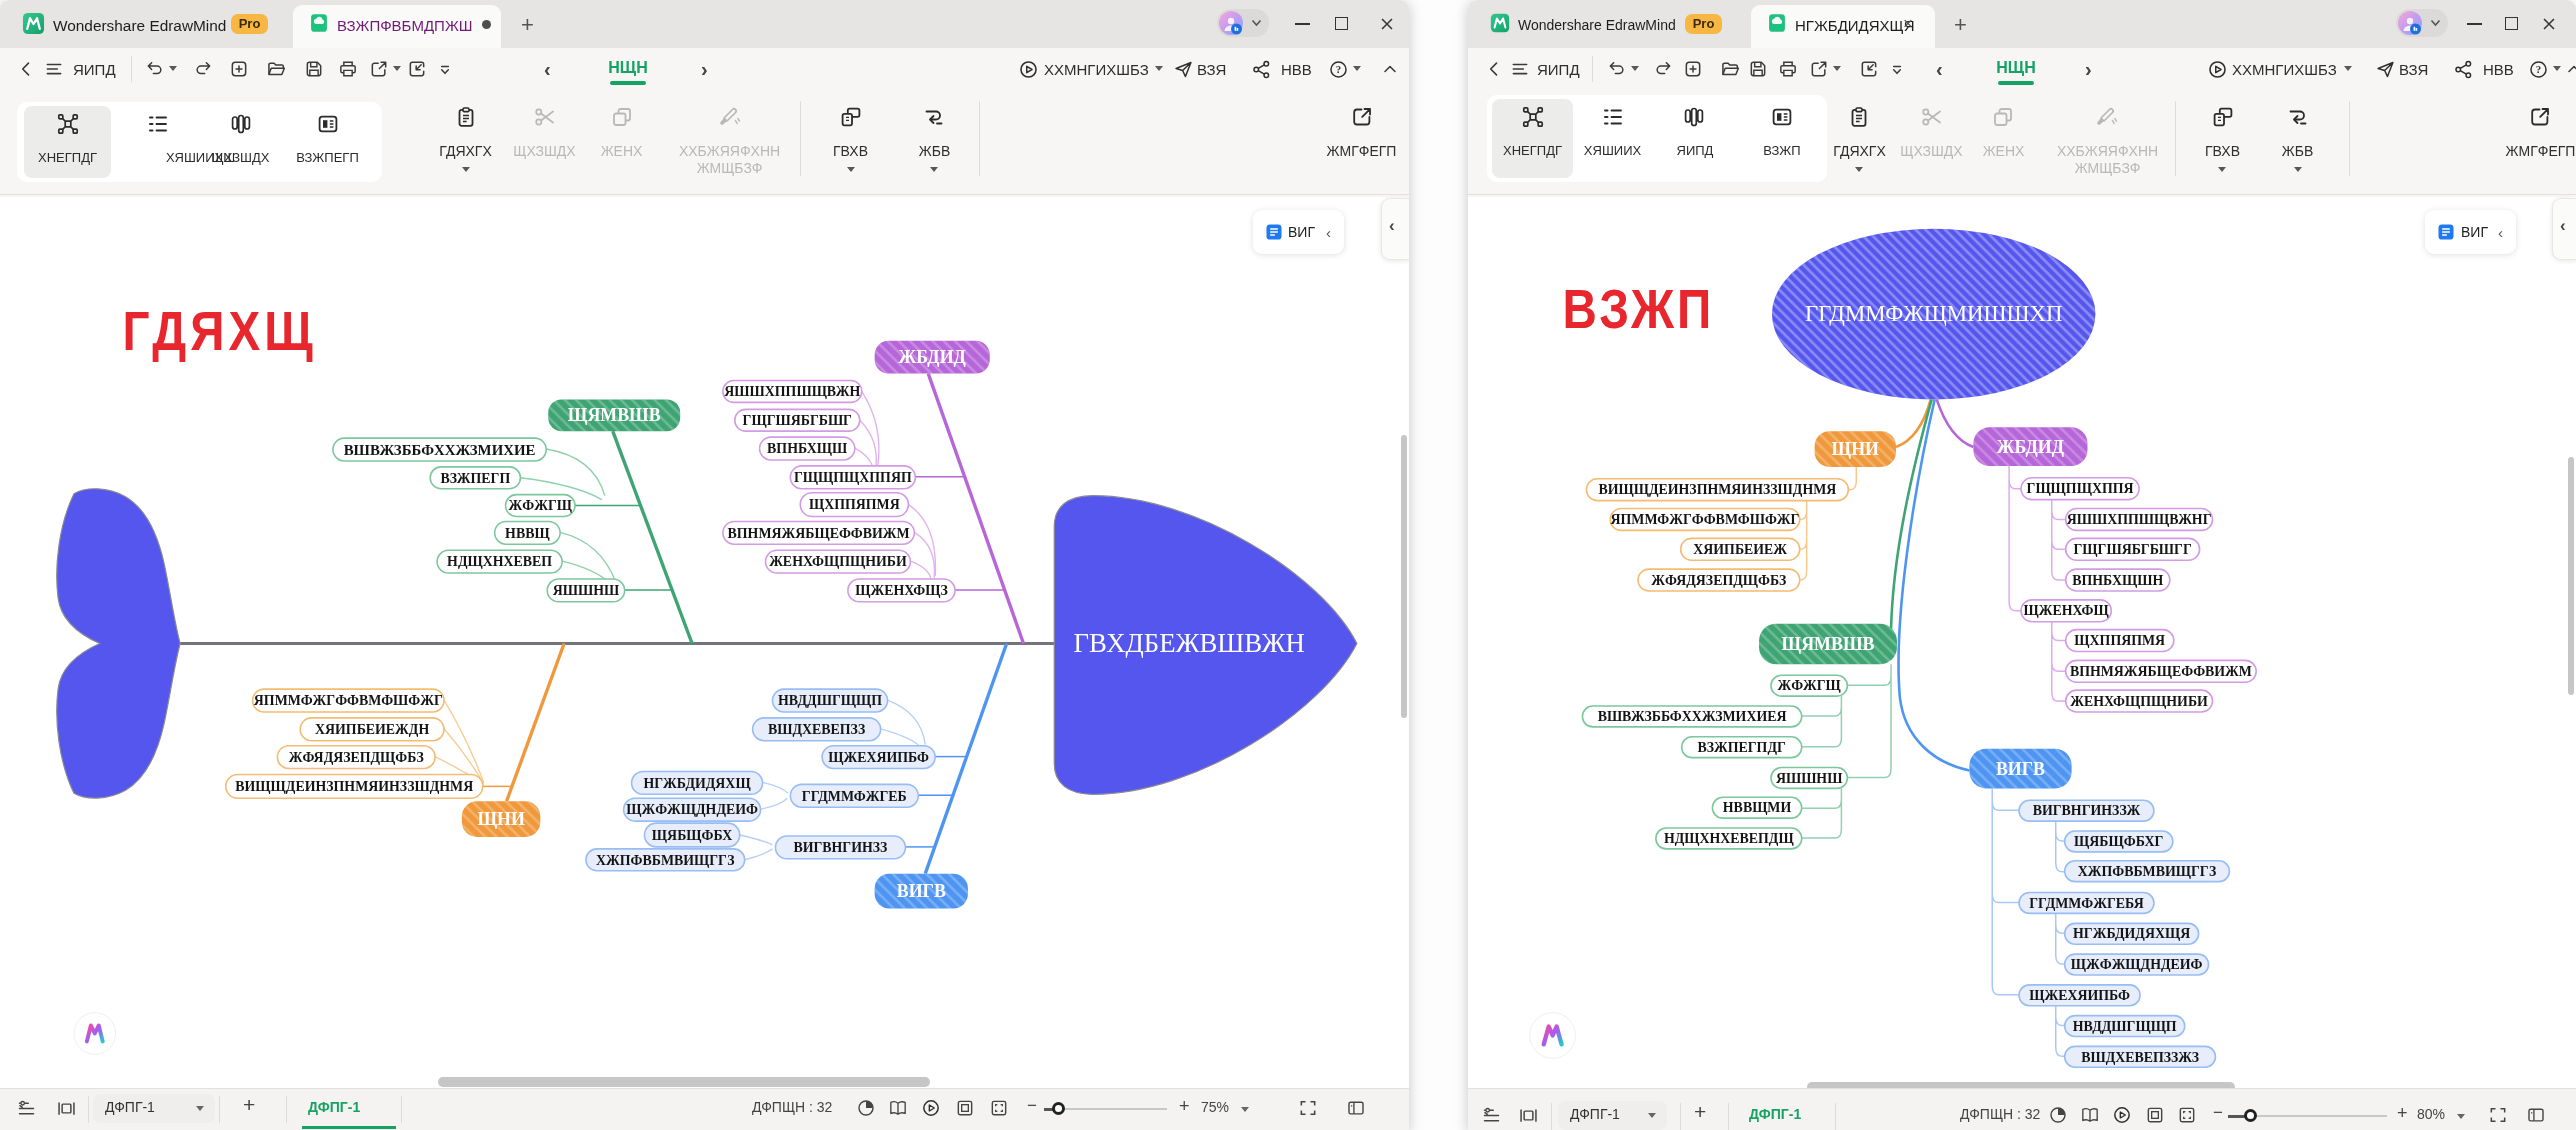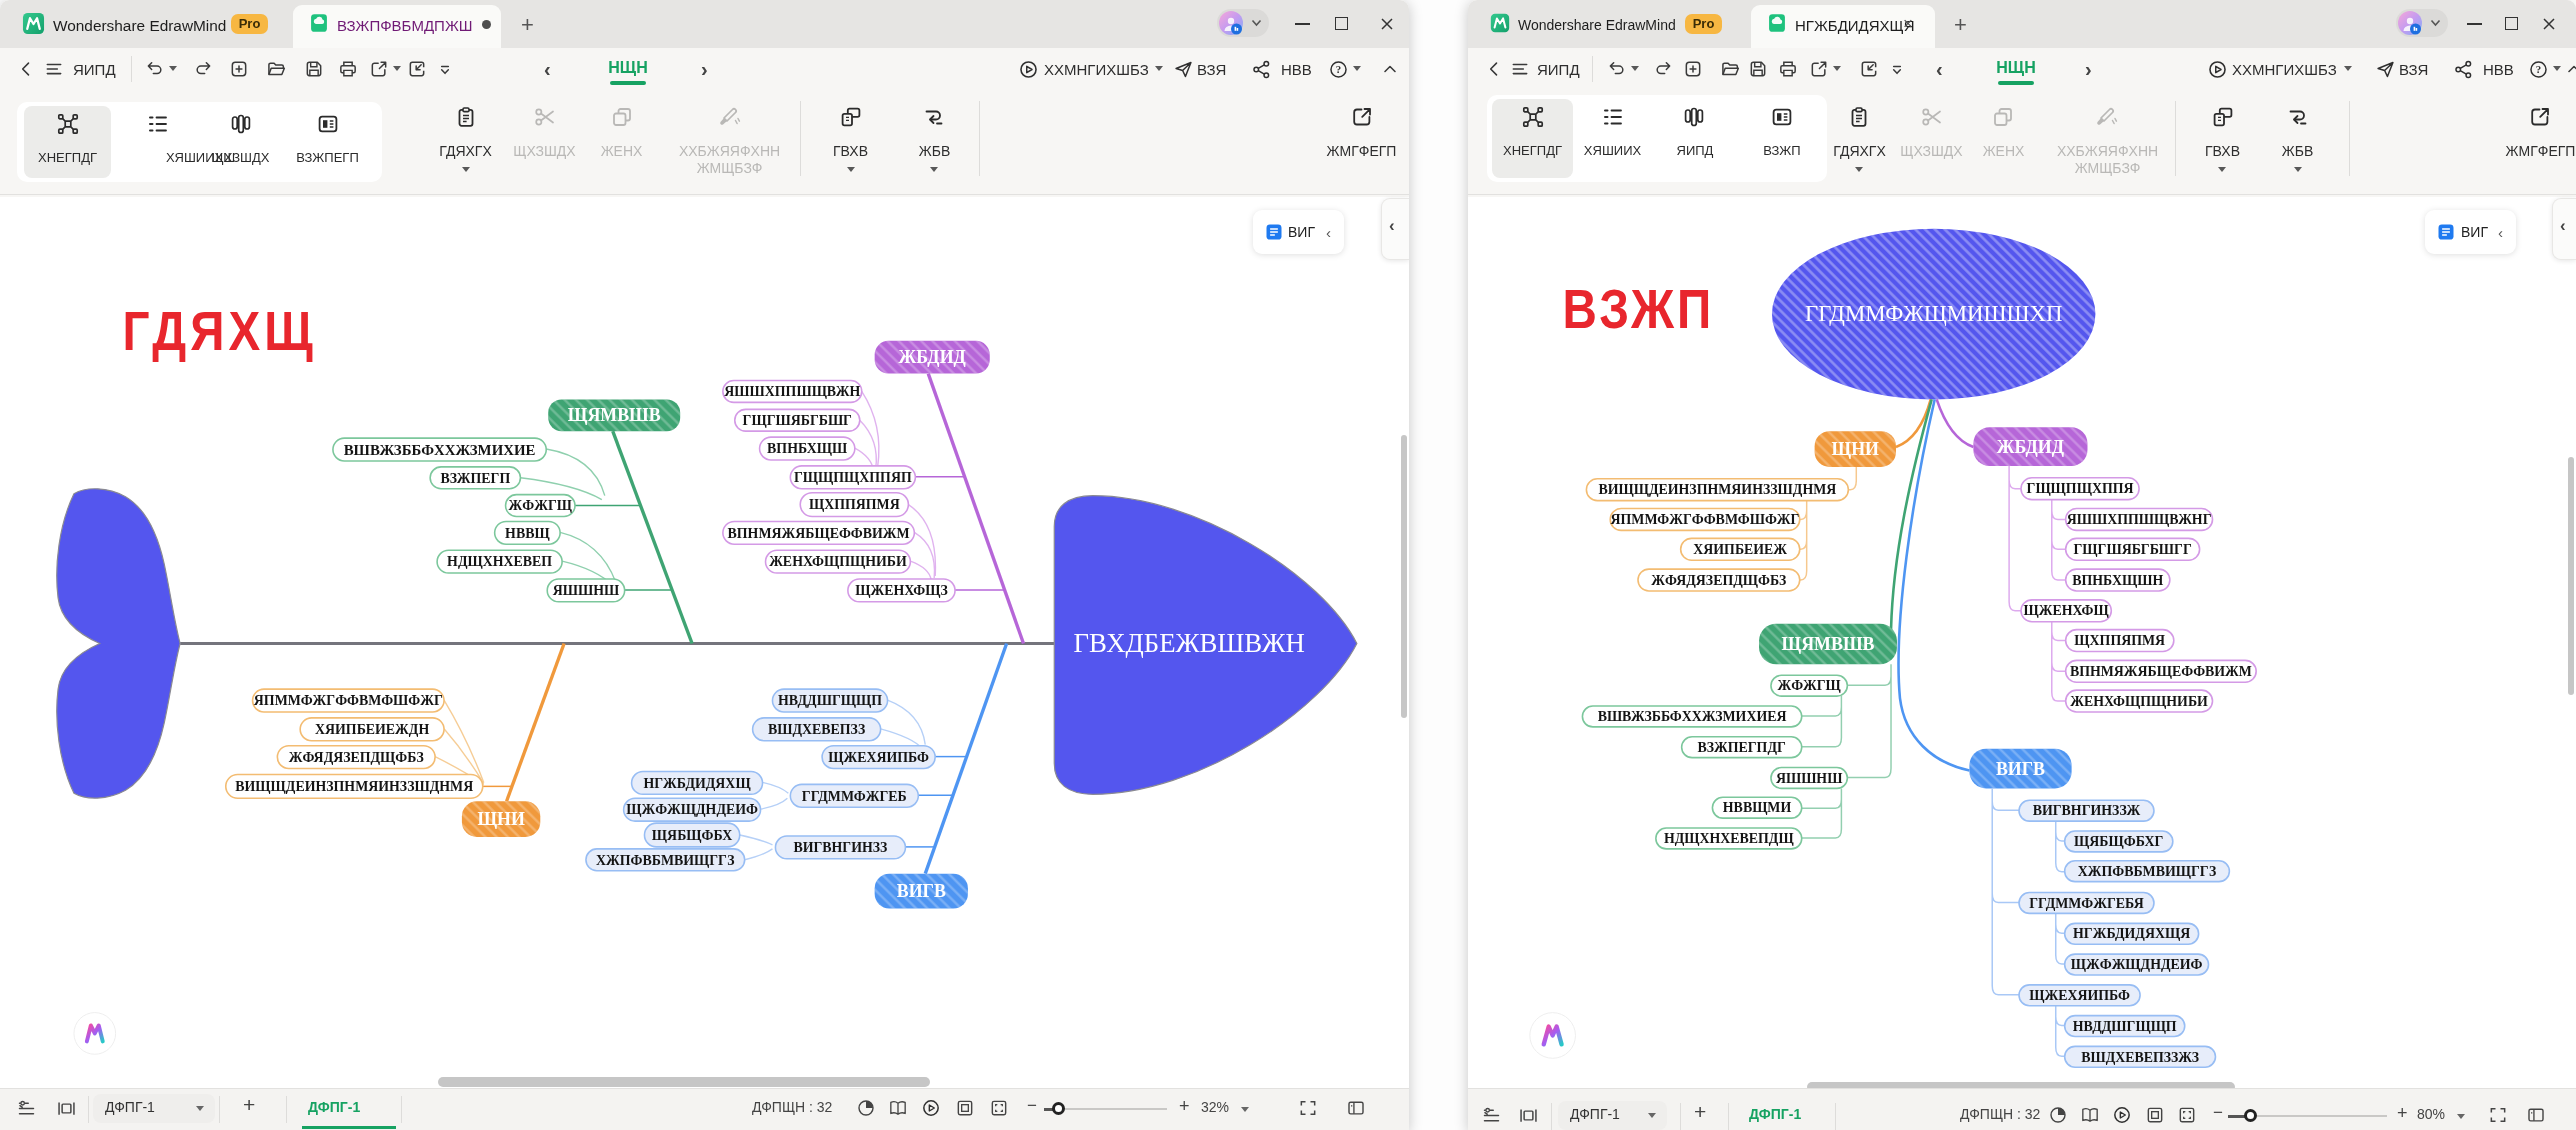--- a/index.html
+++ b/index.html
@@ -386,21 +386,21 @@
       <use href="#i-boxed"></use>
     </svg>
     <svg class="ic" style="left:989px;top:1098px" width="20" height="20" viewBox="0 0 24 24">
       <use href="#i-fit"></use>
     </svg>
     <div class="ab" style="left:1027px;top:1096px;font-size:17px;color:#444;font-weight:normal;white-space:nowrap;">−</div>
     <div class="ab" style="left:1044px;top:1108px;width:14px;height:2.5px;background:#555"></div>
     <div class="ab" style="left:1058px;top:1108px;width:109px;height:2px;background:#c9c8c6"></div>
     <div class="ab" style="left:1052px;top:1102px;width:13px;height:13px;border-radius:50%;background:#fff;border:3px solid #222"></div>
     <div class="ab" style="left:1179px;top:1096px;font-size:18px;color:#444;font-weight:normal;white-space:nowrap;">+</div>
-    <div class="ab" style="left:1201px;top:1099px;font-size:14px;color:#444;font-weight:normal;white-space:nowrap;">32%</div>
+    <div class="ab" style="left:1201px;top:1099px;font-size:14px;color:#444;font-weight:normal;white-space:nowrap;">75%</div>
     <div class="car" style="left:1241px;top:1107px;border-top-color:#666"></div>
     <svg class="ic" style="left:1298px;top:1098px" width="20" height="20" viewBox="0 0 24 24">
       <use href="#i-fullsc"></use>
     </svg>
     <svg class="ic" style="left:1346px;top:1098px" width="20" height="20" viewBox="0 0 24 24">
       <use href="#i-pager"></use>
     </svg>
     <svg class="ab" style="left:0;top:197px" width="1409" height="891" viewBox="0 0 1419 898">
       <pattern id="h1" patternUnits="userSpaceOnUse" width="8" height="8" patternTransform="rotate(-45)">
         <line x1="1.5" y1="0" x2="1.5" y2="8" stroke="rgba(255,255,255,.28)" stroke-width="2.2"></line>

